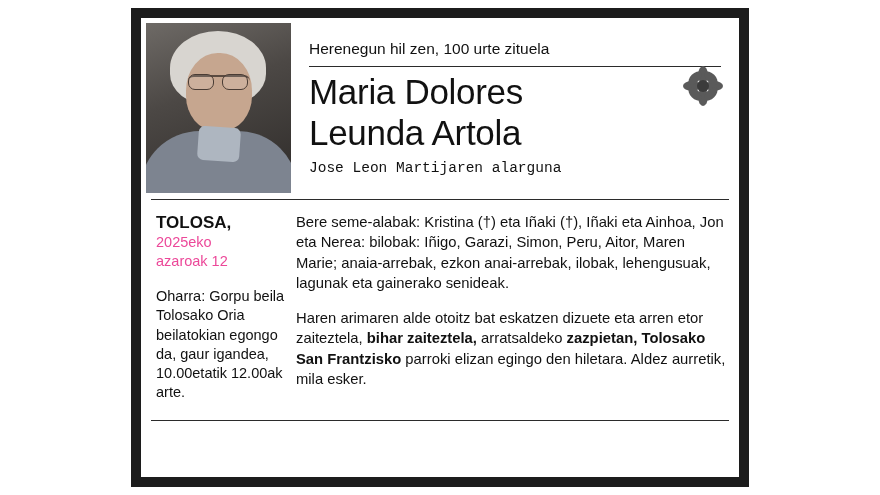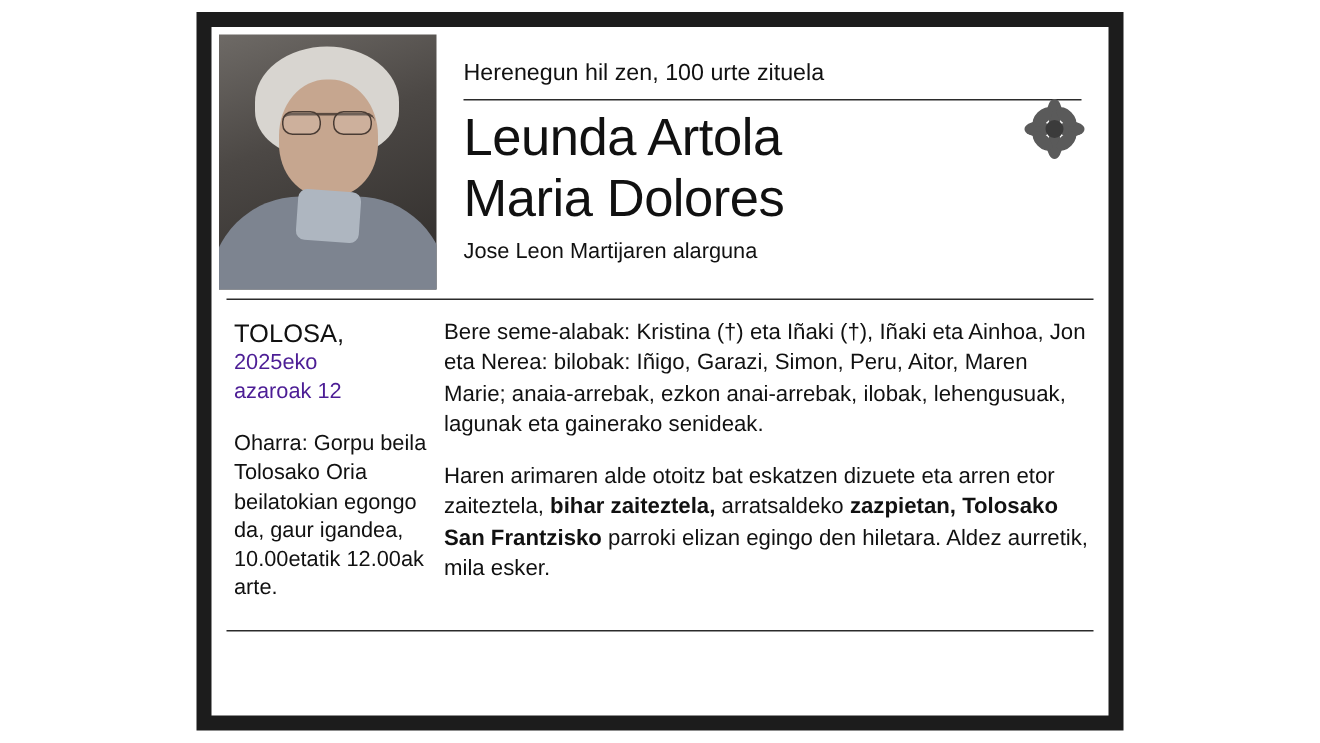--- a/index.html
+++ b/index.html
@@ -130,20 +130,21 @@
     color: #111;
     letter-spacing: -0.3px;
     margin: 4px 0 2px 0;
     white-space: nowrap;
   }
   .subname {
     font-size: 14.5px;
     color: #111;
     margin-top: 8px;
     padding-bottom: 5px;
+    font-family: Liberation Mono, monospace;
   }
   .flower {
     position: absolute;
     right: 12px;
     top: 46px;
     width: 48px;
     height: 48px;
   }
   
   .hr-main {
@@ -157,27 +158,27 @@
     box-sizing: border-box;
   }
   .col-left {
     width: 137px;
     flex: 0 0 auto;
     padding-left: 5px;
     box-sizing: border-box;
   }
   .place {
     font-size: 17px;
-    font-weight: normal;
+    font-weight: bold;
     color: #111;
     line-height: 1.25;
   }
   .date {
     font-size: 14.5px;
-    color: #4c1d95;
+    color: #ec4899;
     line-height: 1.3;
   }
   .note {
     font-size: 14.5px;
     color: #111;
     line-height: 1.33;
     margin-top: 16px;
   }
   .col-right {
     flex: 1 1 auto;
@@ -224,22 +225,22 @@
           <div class="glasses"></div>
           <div class="lens-l"></div>
           <div class="lens-r"></div>
           <div class="shoulders"></div>
           <div class="collar"></div>
         </div>
 
         <div class="top-text">
           <div class="kicker">Herenegun hil zen, 100 urte zituela</div>
           <div class="rule"></div>
+          <div class="name">Maria Dolores</div>
           <div class="name">Leunda Artola</div>
-          <div class="name">Maria Dolores</div>
           <div class="subname">Jose Leon Martijaren alarguna</div>
 
           <svg class="flower" viewBox="0 0 48 48" aria-hidden="true">
             <g fill="#5a5a5a">
               <ellipse cx="24" cy="11" rx="5" ry="9"></ellipse>
               <ellipse cx="24" cy="33" rx="5" ry="9"></ellipse>
               <ellipse cx="13" cy="22" rx="9" ry="5"></ellipse>
               <ellipse cx="35" cy="22" rx="9" ry="5"></ellipse>
               <ellipse cx="16" cy="14" rx="8" ry="4.5" transform="rotate(-45 16 14)"></ellipse>
               <ellipse cx="32" cy="30" rx="8" ry="4.5" transform="rotate(-45 32 30)"></ellipse>

